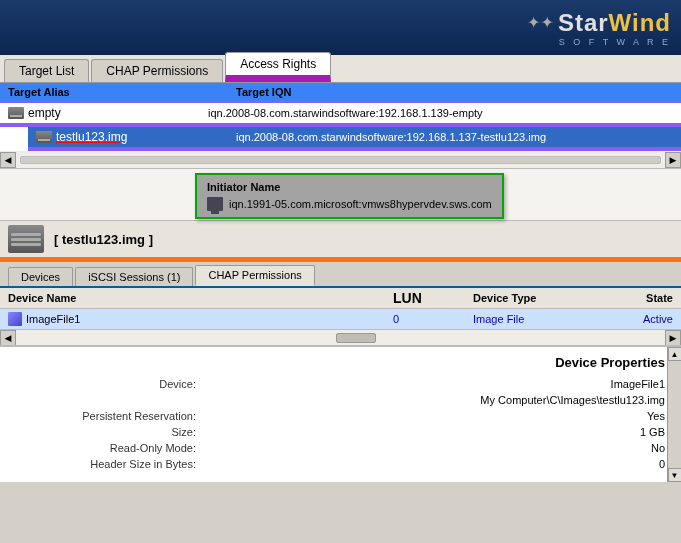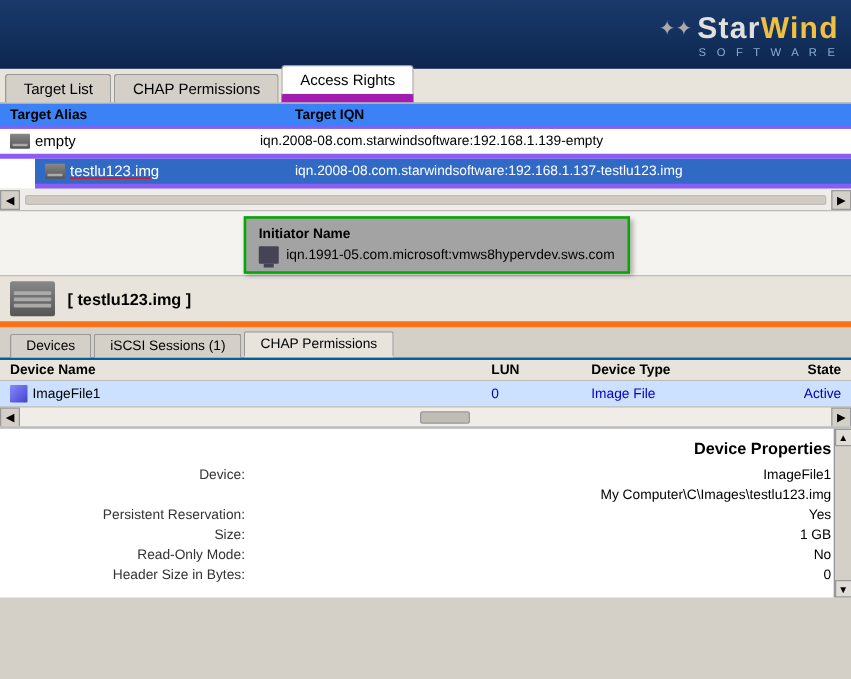--- a/index.html
+++ b/index.html
@@ -208,21 +208,21 @@
       width: 100%;
     }
     .device-table-header {
       display: flex;
       background: #e8e4dc;
       border-bottom: 1px solid #bbb;
       padding: 2px 8px;
       align-items: center;
     }
     .device-table-header .dc1 { flex: 2; font-weight: bold; font-size: 11px; }
-    .device-table-header .dc2 { width: 80px; font-weight: bold; font-size: 11px; }
+    .device-table-header .dc2 { width: 80px; font-weight: bold; font-size: 14px; }
     .device-table-header .dc3 { width: 120px; font-weight: bold; font-size: 11px; }
     .device-table-header .dc4 { width: 80px; font-weight: bold; font-size: 11px; text-align: right; }
     .device-row {
       display: flex;
       padding: 3px 8px;
       align-items: center;
       background: #cce0ff;
     }
     .device-row .dc1 { flex: 2; display: flex; align-items: center; gap: 4px; font-size: 11px; }
     .device-row .dc2 { width: 80px; font-size: 11px; color: #0000cc; }

